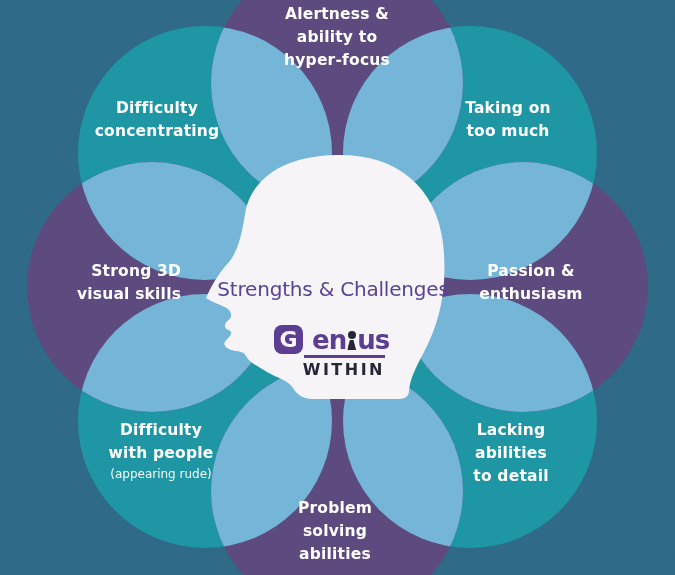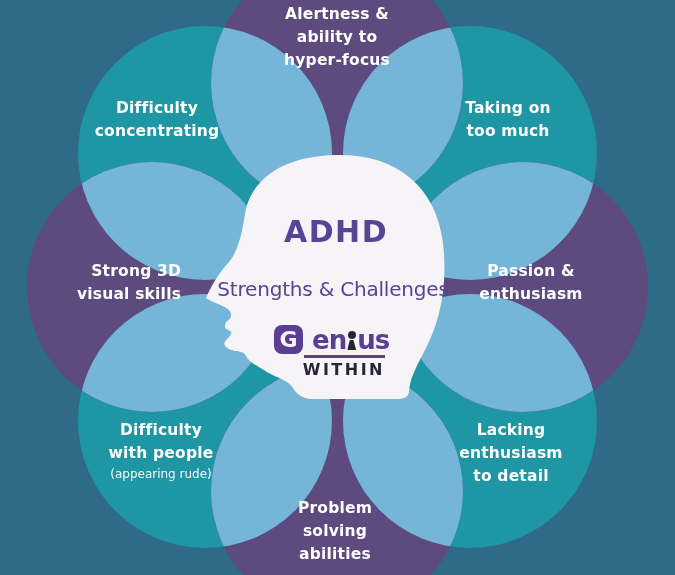--- a/index.html
+++ b/index.html
@@ -132,27 +132,26 @@
   <div class="petal-label" style="left:508px; top:97px;">Taking on
 too much</div>
   <div class="petal-label" style="left:129px; top:260px;text-align:right;">Strong 3D
 visual skills</div>
   <div class="petal-label" style="left:531px; top:260px;">Passion &amp;
 enthusiasm</div>
   <div class="petal-label" style="left:161px; top:419px;">Difficulty
 with people</div>
   <div class="petal-note" style="left:161px; top:464px;">(appearing rude)</div>
   <div class="petal-label" style="left:511px; top:419px;">Lacking
-enthusiasm
+abilities
 to detail</div>
   <div class="petal-label" style="left:335px; top:497px;">Problem
 solving
 abilities</div>
 
-  <div class="center-title" style="left:336px; top:214px;">ADHD</div>
   <div class="center-subtitle" style="left:333px; top:277px;">Strengths &amp; Challenges</div>
 
   <div class="logo" style="left:330px; top:325px;">
     <div class="logo-row">
       <span class="gbox">G</span>
       <span class="logo-text"><span>en</span><span class="keyhole"><span class="kh-dot"></span><span class="kh-stem"></span></span><span>us</span></span>
     </div>
     <div class="logo-underline"></div>
     <div class="logo-within">WITHIN</div>
   </div>

